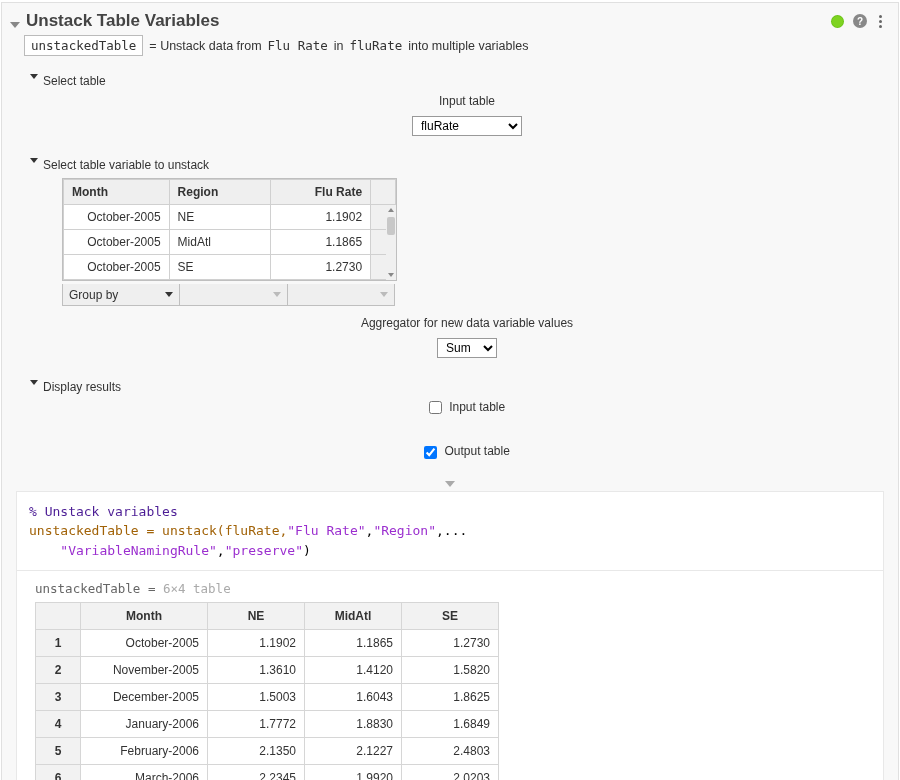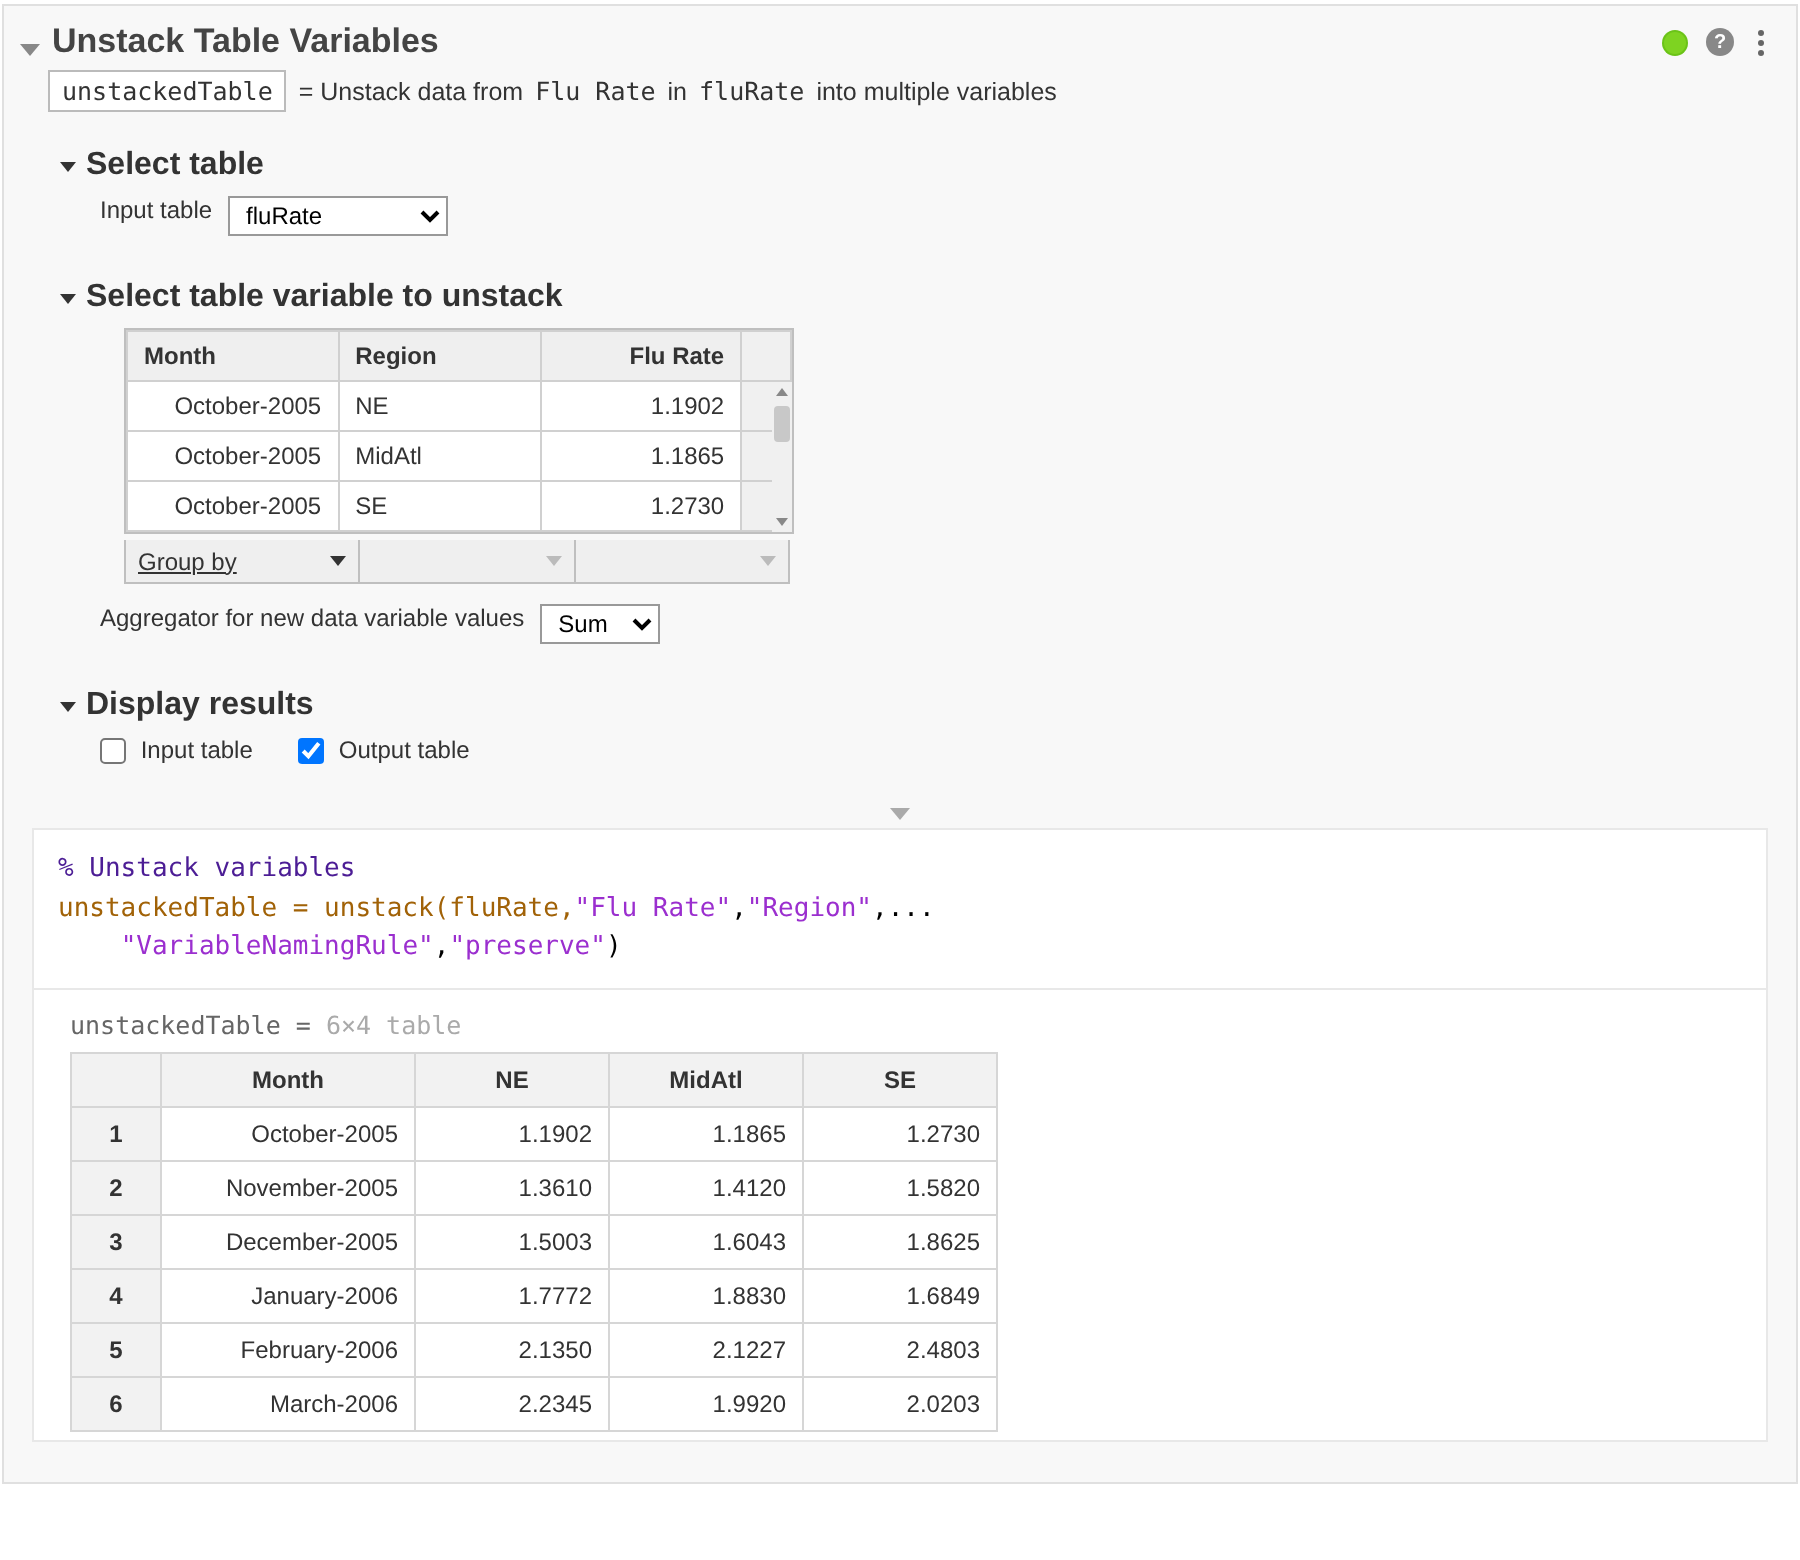--- a/index.html
+++ b/index.html
@@ -9,23 +9,23 @@
 .title{font-size:17px;font-weight:bold;color:#444;flex:0 0 auto;}
 .header-right{margin-left:auto;display:flex;align-items:center;gap:10px;}
 .status-dot{width:11px;height:11px;border-radius:50%;background:#7ed321;box-shadow:0 0 0 1px #6bc318;}
 .help-icon{width:14px;height:14px;border-radius:50%;background:#888;color:#fff;font-size:10px;font-weight:bold;display:flex;align-items:center;justify-content:center;cursor:pointer;}
 .kebab{display:flex;flex-direction:column;gap:2px;cursor:pointer;padding:2px;}
 .kebab span{width:3px;height:3px;border-radius:50%;background:#666;}
 .summary-row{padding:0 14px 8px 22px;display:flex;align-items:center;gap:6px;font-size:12.5px;color:#333;}
 .var-box{border:1px solid #bbb;background:#fff;padding:2px 6px;font-family:Consolas,monospace;font-size:12.5px;}
 code.inline{font-family:Consolas,monospace;}
 .section{padding:4px 14px 6px 28px;}
-.section-head{font-weight:bold;color:#333;margin:6px 0;display:flex;align-items:center;font-size:16px;}
+.section-head{font-weight:normal;color:#333;margin:6px 0;display:flex;align-items:flex-start;font-size:12px;}
 .section-head .caret{width:0;height:0;border-left:4px solid transparent;border-right:4px solid transparent;border-top:5px solid #333;margin-right:5px;}
-.row{display:flex;align-items:flex-start;margin:6px 0 6px 20px;gap:8px;}
+.row{display:flex;align-items:center;margin:6px 0 6px 20px;gap:8px;flex-direction:column;}
 .label{color:#333;}
 select{font-family:Arial;font-size:12px;padding:1px 4px;border:1px solid #999;background:#fff;height:20px;}
 select.wide{width:110px;}
 .unstack-block{margin-left:20px;}
 .radio-table{border-collapse:collapse;margin-bottom:0;}
 .radio-table td{padding:4px 6px;vertical-align:middle;}
 .radio-table td.lbl{text-align:right;padding-right:10px;white-space:nowrap;}
 .radio-table td.rcell{text-align:center;width:105px;}
 .radio-table td.rcell.w0{width:105px;}
 .radio-table td.rcell.w1{width:105px;}
@@ -43,21 +43,21 @@
 .preview-table .extra{width:10px;background:#f0f0f0;}
 .scroll-track{position:absolute;right:0;top:26px;bottom:0;width:10px;background:#f0f0f0;}
 .scroll-arrow{position:absolute;left:0;width:10px;height:10px;display:flex;align-items:center;justify-content:center;}
 .scroll-arrow.up{top:0;}
 .scroll-arrow.down{bottom:0;}
 .scroll-arrow::before{content:'';width:0;height:0;border-left:3px solid transparent;border-right:3px solid transparent;}
 .scroll-arrow.up::before{border-bottom:4px solid #888;}
 .scroll-arrow.down::before{border-top:4px solid #888;}
 .scroll-thumb{position:absolute;left:1px;width:8px;background:#c8c8c8;border-radius:2px;}
 .dropdown-row{display:flex;margin-top:0;}
-.dropdown-row .dd{border:1px solid #bfbfbf;border-top:none;background:#efefef;display:flex;align-items:center;justify-content:space-between;padding:0 6px;height:22px;font-size:12px;box-sizing:border-box;text-decoration:underline;}
+.dropdown-row .dd{border:1px solid #bfbfbf;border-top:none;background:#efefef;display:flex;align-items:center;justify-content:space-between;padding:0 6px;height:22px;font-size:12px;box-sizing:border-box;}
 .dropdown-row .dd.disabled{color:#aaa;}
 .dd .car{width:0;height:0;border-left:4px solid transparent;border-right:4px solid transparent;border-top:5px solid #333;}
 .dd.disabled .car{border-top-color:#bbb;}
 input[type=checkbox]{margin:0 4px 0 0;vertical-align:middle;}
 .divider{width:0;height:0;border-left:5px solid transparent;border-right:5px solid transparent;border-top:6px solid #aaa;margin:10px auto 4px auto;cursor:pointer;}
 .code-area{background:#fff;border:1px solid #e8e8e8;margin:0 14px;padding:10px 12px;font-family:Consolas,Menlo,monospace;font-size:13px;line-height:1.5;white-space:pre;color:#000;overflow-x:auto;}
 .code-area .comment{color:#4c1d95;}
 .code-area .str{color:#9b2fcf;}
 .code-area .func{color:#a16207;}
 .result-area{background:#fff;border:1px solid #e8e8e8;border-top:none;margin:0 14px;padding:10px 18px 4px 18px;}

